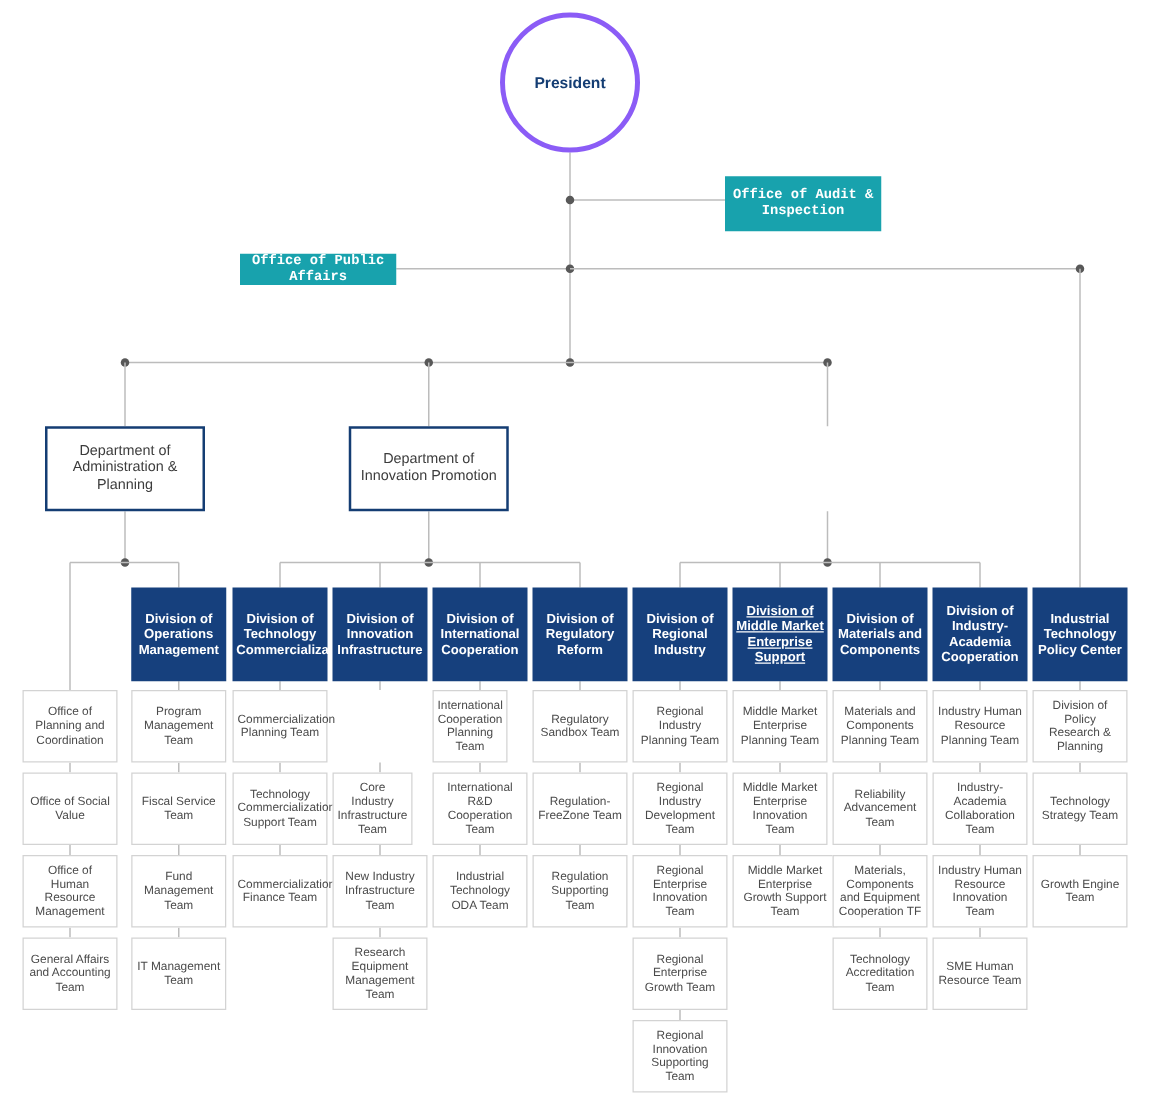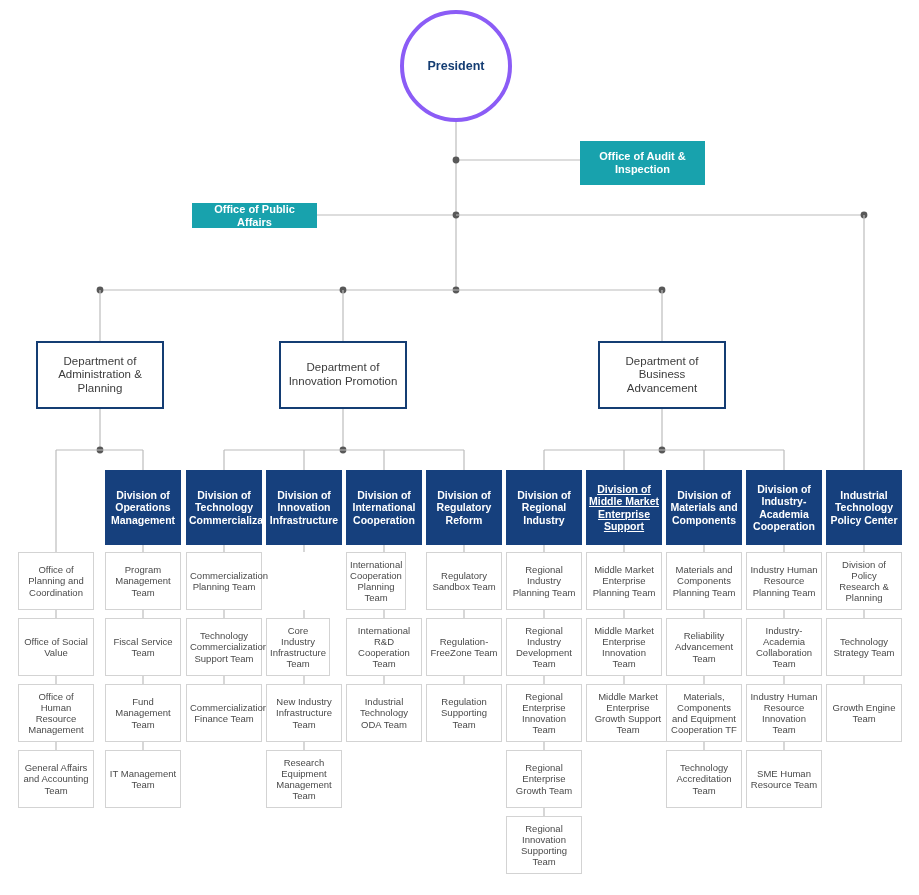--- a/index.html
+++ b/index.html
@@ -43,20 +43,21 @@
     font-weight: 600;
   }
 
   
   .staff {
     background: #18A2AD;
     color: #ffffff;
     font-size: 11px;
     font-weight: 600;
     padding: 4px 6px;
+    font-family: Liberation Mono, monospace;
   }
 
   
   .dept {
     background: #ffffff;
     border: 2.5px solid #143D73;
     color: #3c3c3c;
     font-size: 11.5px;
     padding: 4px 6px;
   }
@@ -169,23 +170,20 @@
     </div>
     <div class="node staff" style="left: 192px; top: 203px; width: 125px; height: 25px;">
       <span>Office of Public Affairs</span>
     </div>
     <div class="node dept" style="left: 36px; top: 341px; width: 128px; height: 68px;">
       <span>Department of Administration &amp; Planning</span>
     </div>
     <div class="node dept" style="left: 279px; top: 341px; width: 128px; height: 68px;">
       <span>Department of Innovation Promotion</span>
     </div>
-    <div class="node dept" style="left: 598px; top: 341px; width: 128px; height: 68px;">
-      <span>Department of Business Advancement</span>
-    </div>
     <div class="node team" style="left: 18px; top: 552px; width: 76px; height: 58px;">
       <span>Office of Planning and Coordination</span>
     </div>
     <div class="node team" style="left: 18px; top: 618px; width: 76px; height: 58px;">
       <span>Office of Social Value</span>
     </div>
     <div class="node team" style="left: 18px; top: 684px; width: 76px; height: 58px;">
       <span>Office of Human Resource Management</span>
     </div>
     <div class="node team" style="left: 18px; top: 750px; width: 76px; height: 58px;">

